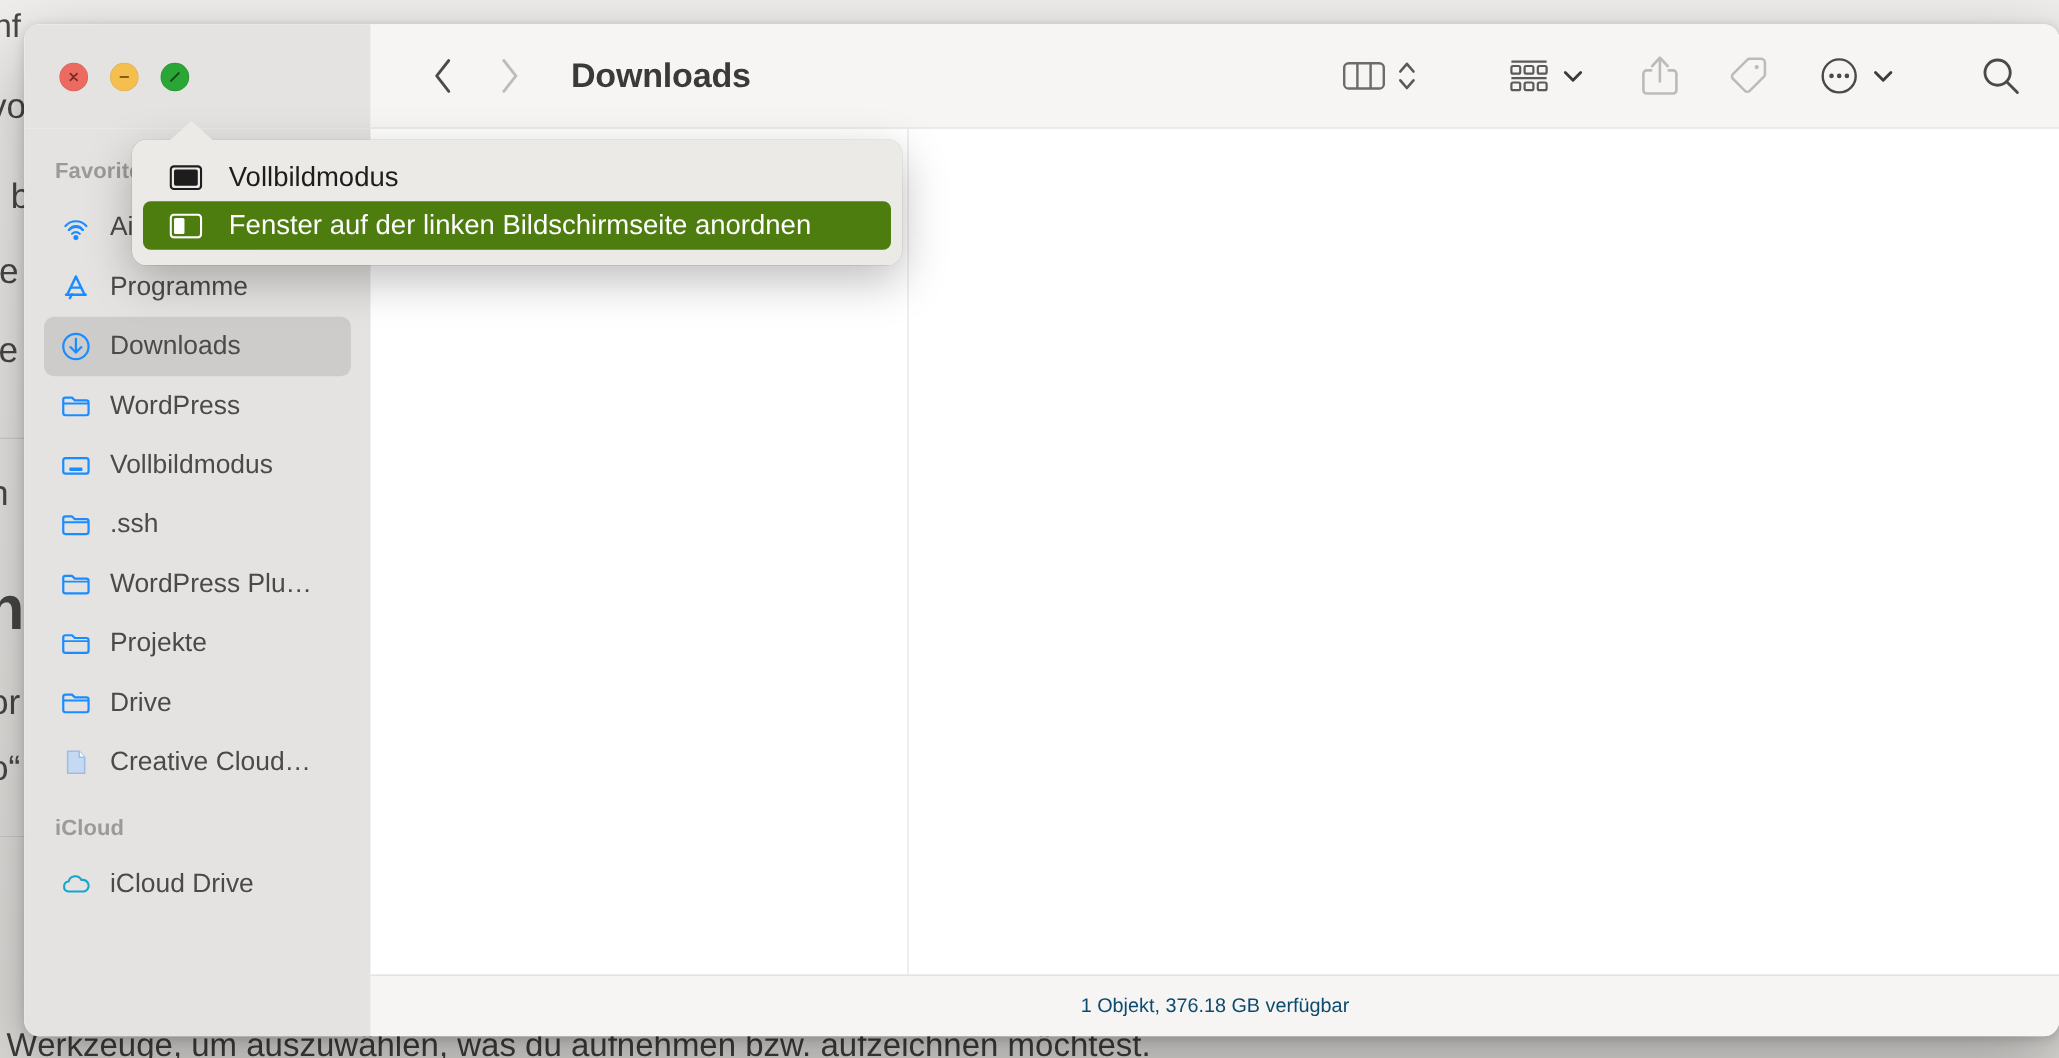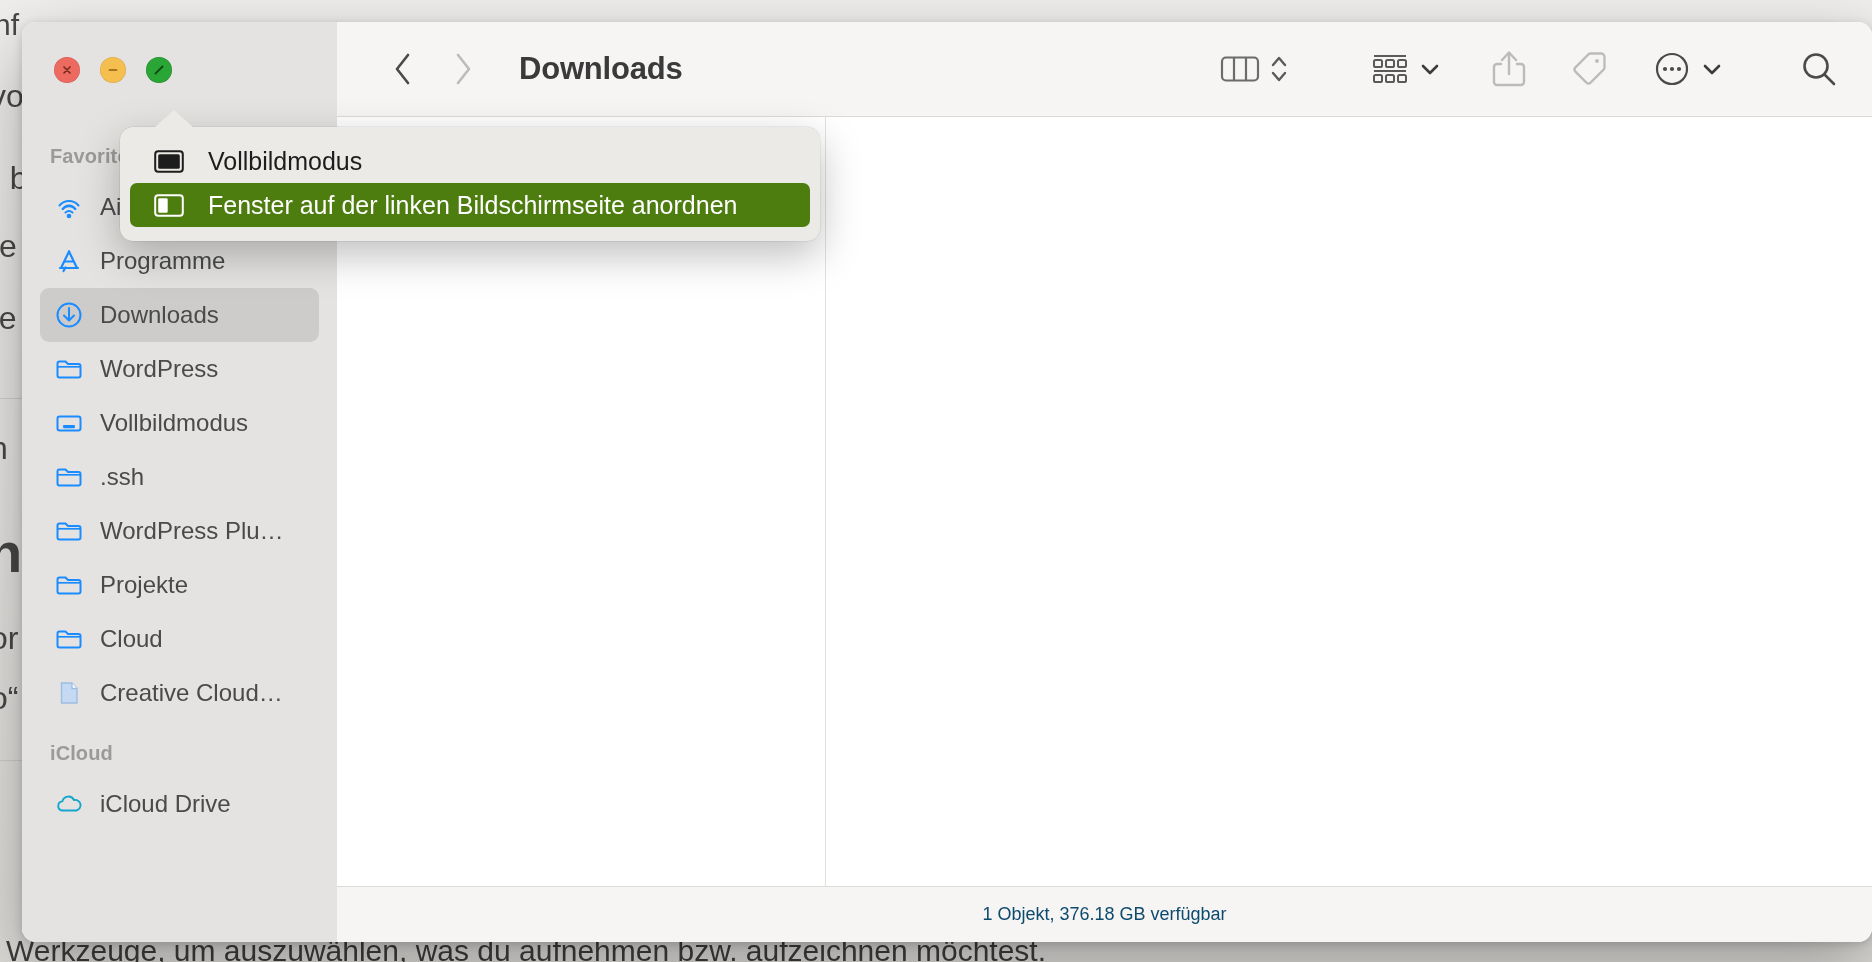--- a/index.html
+++ b/index.html
@@ -382,21 +382,21 @@
       <span class="sb-label">Projekte</span>
     </div>
 
     <div class="sb-item">
       <span class="sb-icon">
         <svg width="28" height="28" viewBox="0 0 28 28">
           <path d="M2.5 9.5 V20.5 a2 2 0 0 0 2 2 H23.5 a2 2 0 0 0 2 -2 V11 a2 2 0 0 0 -2 -2 H13 L10.5 6.5 H4.5 a2 2 0 0 0 -2 2 z" fill="none" stroke="#1a8cff" stroke-width="2" stroke-linejoin="round"></path>
           <path d="M2.8 11.8 H25.3" stroke="#1a8cff" stroke-width="1.7"></path>
         </svg>
       </span>
-      <span class="sb-label">Cloud</span>
+      <span class="sb-label">Drive</span>
     </div>
 
     <div class="sb-item">
       <span class="sb-icon">
         <svg width="28" height="28" viewBox="0 0 28 28">
           <path d="M6.5 4 H17 L22 9.5 V24 H6.5 z" fill="#c5d9f2" stroke="#9dbde4" stroke-width="1.4" stroke-linejoin="round"></path>
           <path d="M17 4 V9.5 H22" fill="#ffffff" stroke="#9dbde4" stroke-width="1.4" stroke-linejoin="round"></path>
         </svg>
       </span>
       <span class="sb-label">Creative Cloud…</span>

